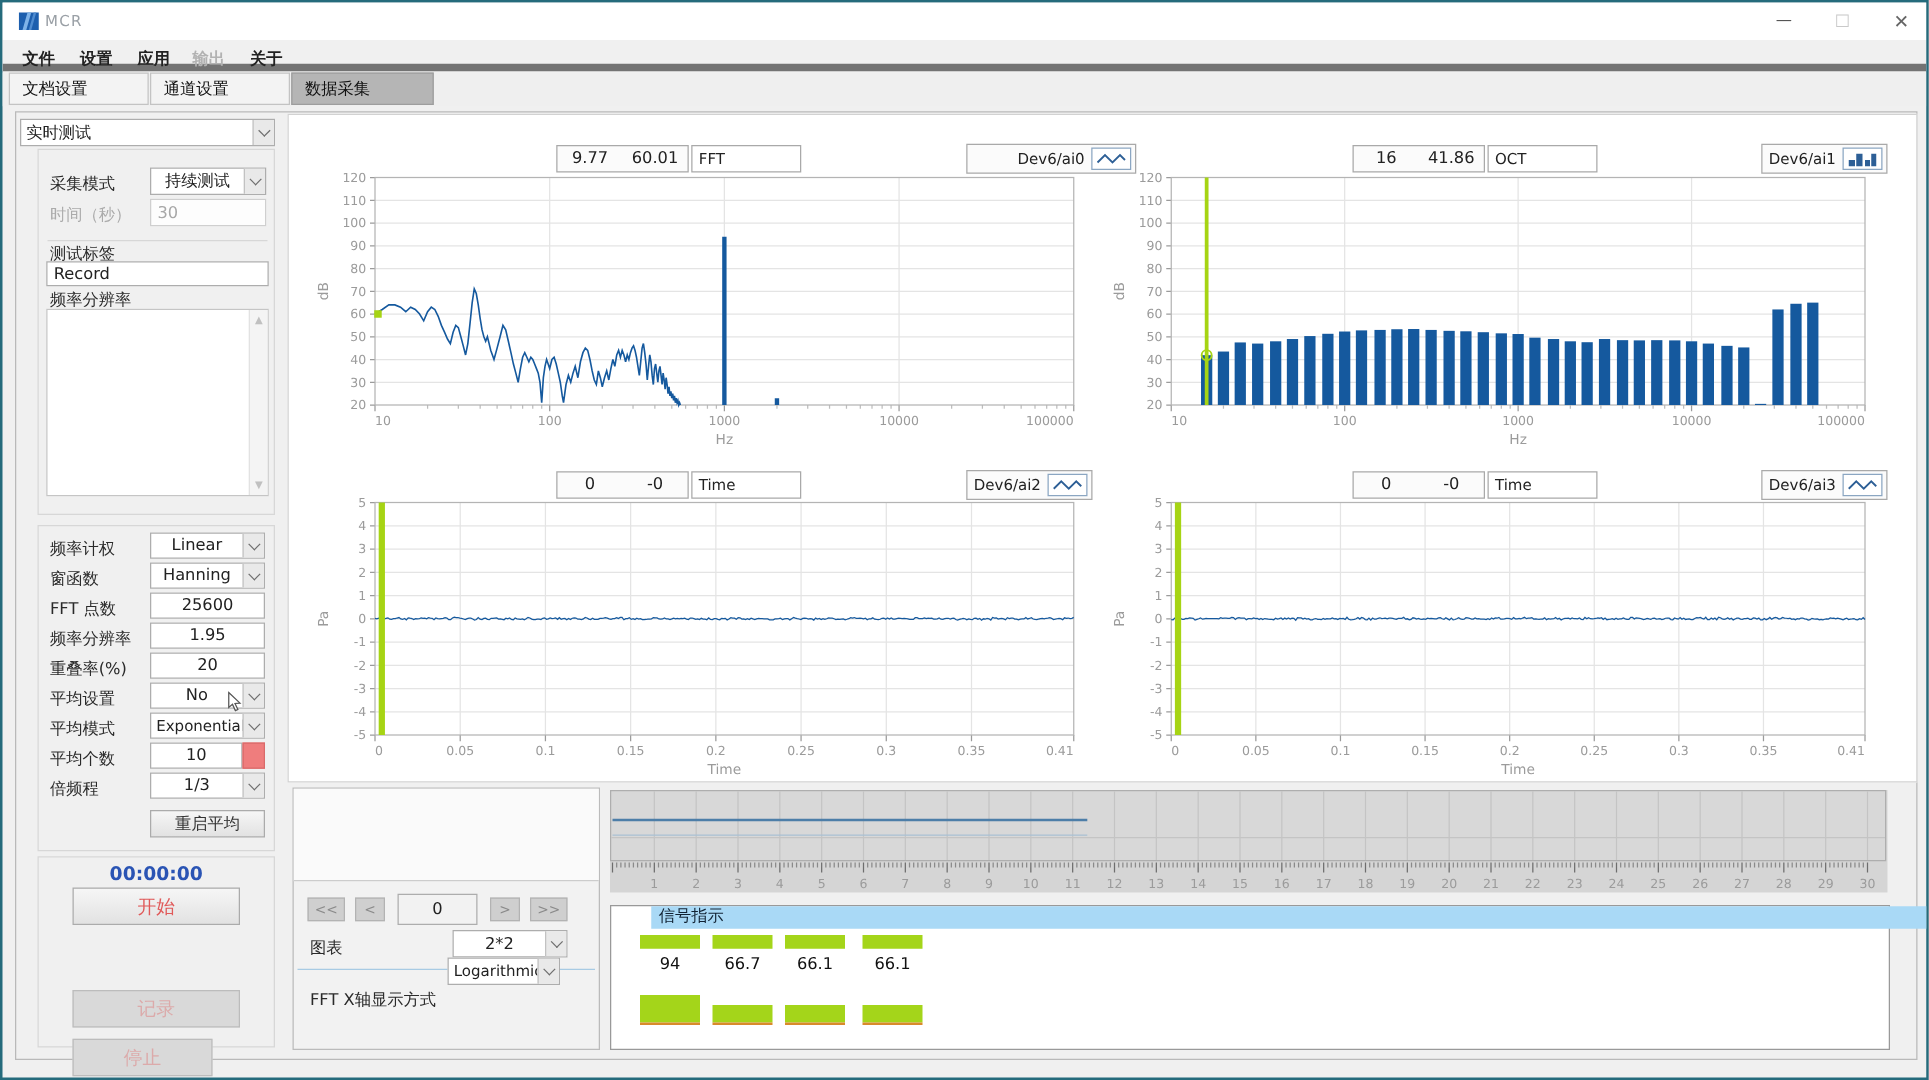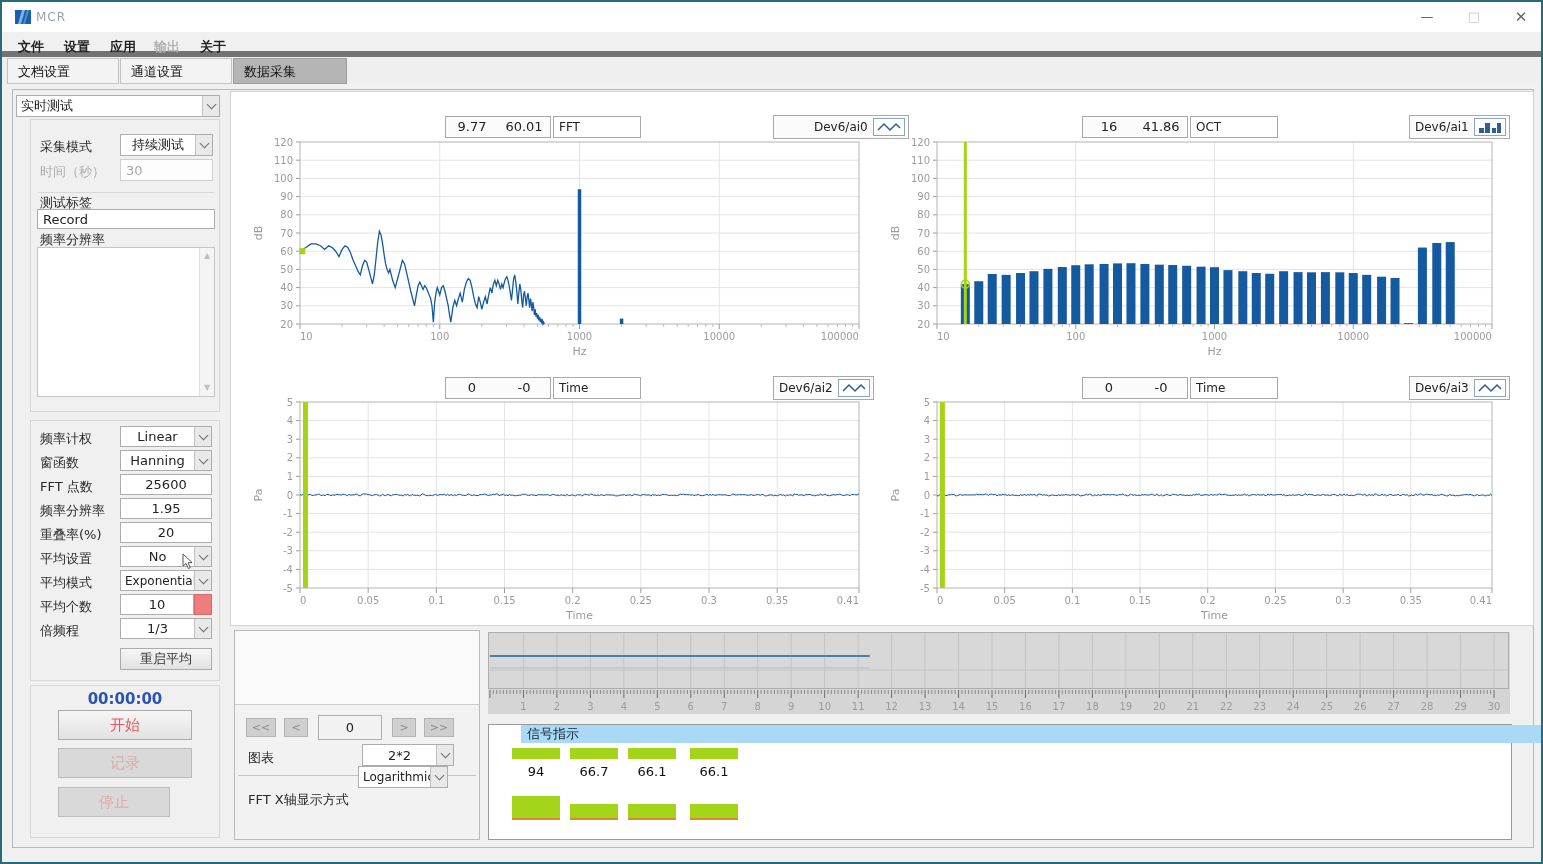--- a/index.html
+++ b/index.html
@@ -26,21 +26,21 @@
   .sel .arrow{width:17px;align-self:stretch;background:#e9e9e9;border-left:1px solid #c2c2c2;display:flex;align-items:center;justify-content:center;}
   .sel .arrow::after{content:'';width:6px;height:6px;border-right:1.4px solid #6e6e6e;border-bottom:1.4px solid #6e6e6e;transform:rotate(45deg);margin-top:-3px;}
   .inp{justify-content:center;}
   .inp.left{justify-content:flex-start;padding-left:5px;}
   .inp.disabled{color:#a8a8a8;border-color:#cfcfcf;background:#fdfdfd;}
   .lbl{position:absolute;font-size:13px;color:#2a2a2a;white-space:nowrap;}
   .lbl.disabled{color:#ababab;}
   .groupbox{position:absolute;border:1px solid #d7d7d7;background:#f0f0f0;}
   .btn{position:absolute;display:flex;align-items:center;justify-content:center;font-size:13px;color:#333;background:linear-gradient(#f6f6f6,#e2e2e2);border:1px solid #ababab;cursor:default;}
   .btn.red{color:#e05a5a;font-size:15px;}
-  .btn.disabled{background:#d9d9d9;color:#dcaaaa;border-color:#bcbcbc;font-size:15px;}
+  .btn.disabled{background:#d9d9d9;color:#dcaaaa;border-color:#bcbcbc;font-size:15px;margin-top:44px;}
   .navbtn{position:absolute;background:#cfcfcf;border:1px solid #b3b3b3;color:#8a8a8a;font-size:11px;text-align:center;}
   .listbox{position:absolute;background:#fff;border:1px solid #c5c5c5;}
   .sbtrack{position:absolute;right:0;top:0;bottom:0;width:15px;background:#f4f4f4;border-left:1px solid #e2e2e2;}
   .sbarrow{position:absolute;left:0;width:100%;height:16px;color:#c0c0c0;font-size:8px;text-align:center;line-height:16px;}
   .timer{position:absolute;font-size:15px;font-weight:bold;color:#2a54b4;text-align:center;}
   
   .chartpanel{position:absolute;background:#ffffff;border:1px solid #d2d2d2;}
   .valbox{position:absolute;height:22px;background:#fbfbfb;border:1px solid #a9a9a9;display:flex;font-size:13px;color:#222;}
   .valbox span{flex:1;text-align:center;line-height:20px;}
   .namebox{position:absolute;height:22px;background:#fff;border:1px solid #a9a9a9;font-size:12px;color:#222;line-height:20px;padding-left:5px;}

